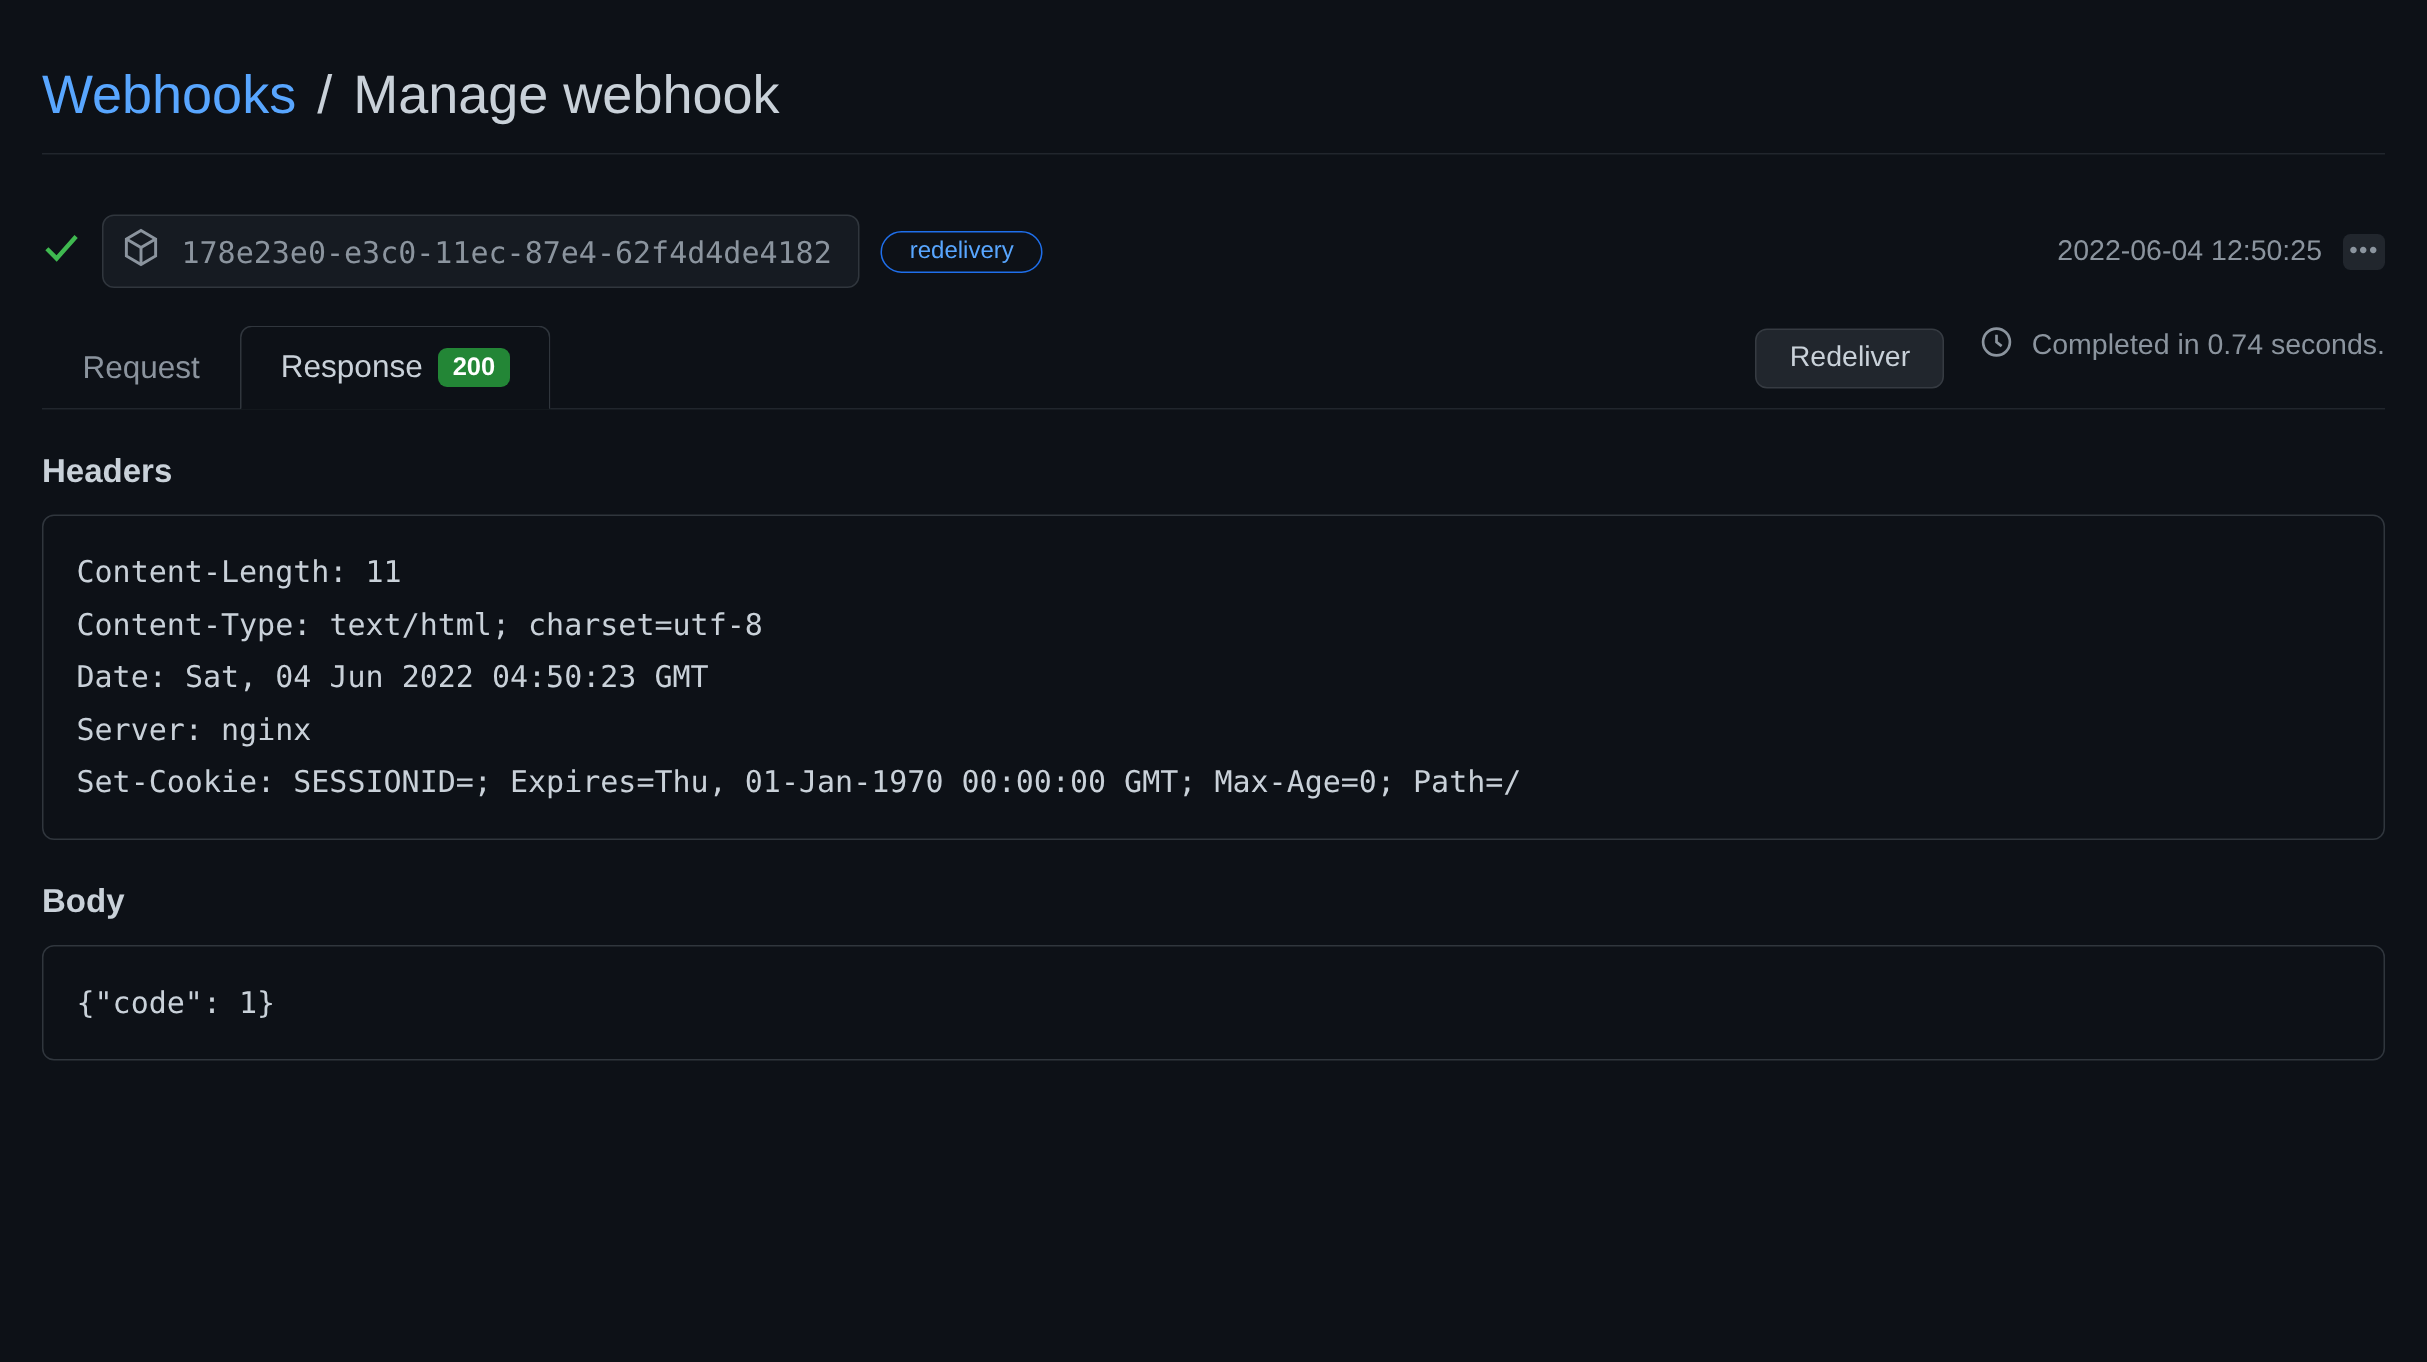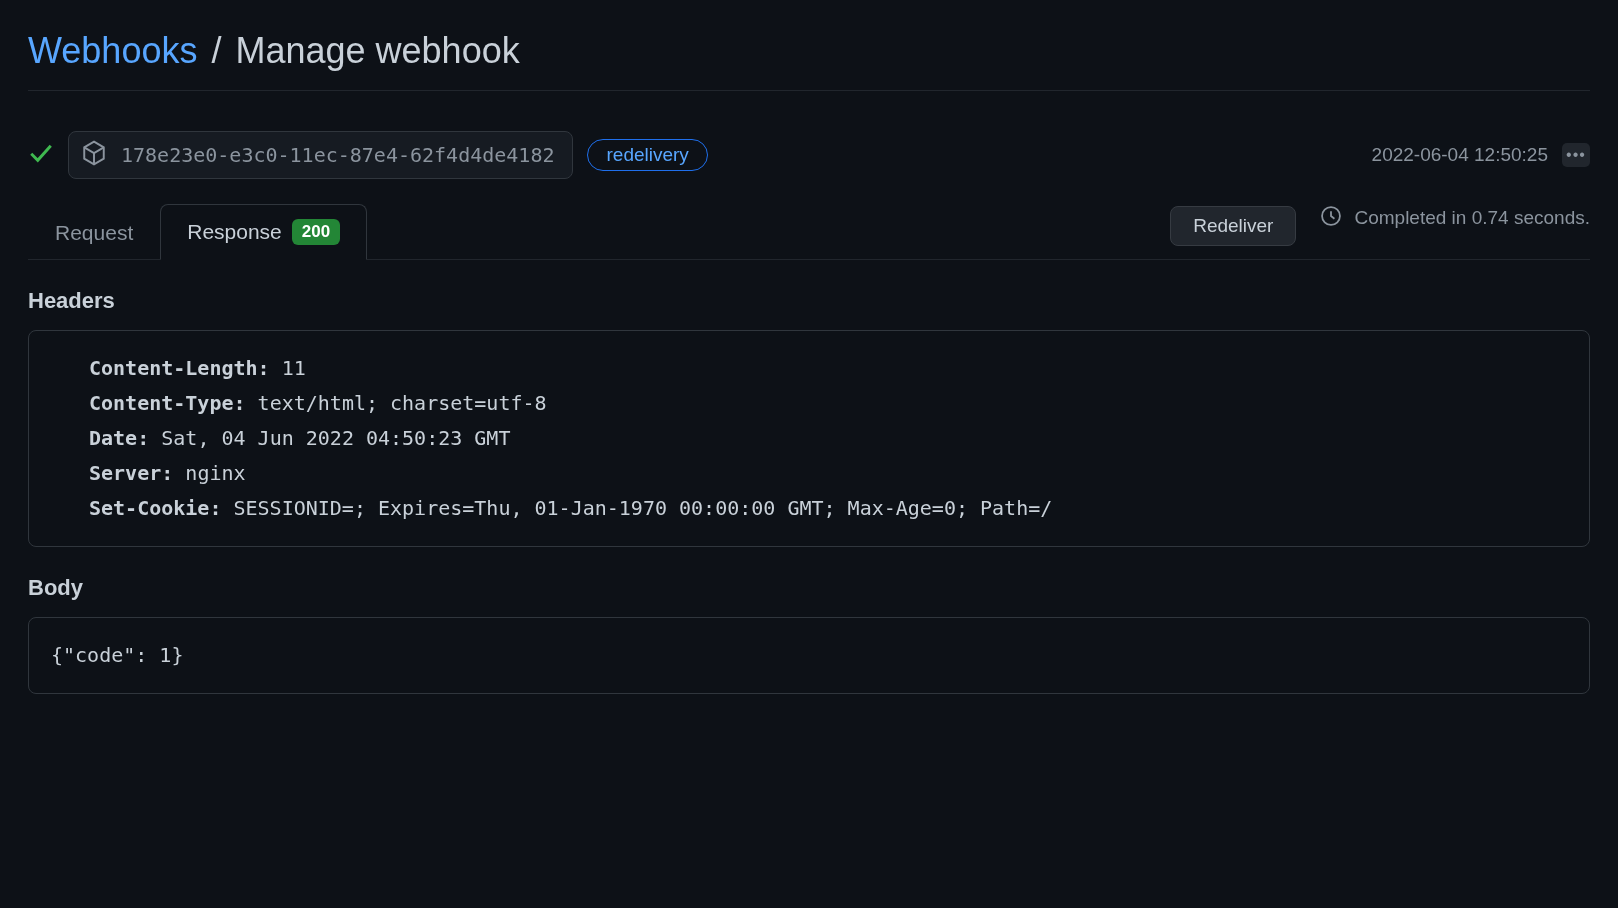--- a/index.html
+++ b/index.html
@@ -5,21 +5,21 @@
   * { box-sizing: border-box; margin: 0; padding: 0; }
   body {
     background: #0d1117;
     color: #c9d1d9;
     font-family: -apple-system, BlinkMacSystemFont, "Segoe UI", Helvetica, Arial, sans-serif;
     font-size: 16px;
     width: 1618px;
     height: 908px;
     overflow: hidden;
   }
-  .container { padding: 30px 28px 0 28px; }
+  .container { padding: 42px 28px 0 28px; }
   .breadcrumb {
     font-size: 36px;
     font-weight: 400;
     padding-bottom: 18px;
     border-bottom: 1px solid #21262d;
   }
   .breadcrumb .link { color: #58a6ff; }
   .breadcrumb .slash { color: #c9d1d9; margin: 0 4px; }
   .breadcrumb .current { color: #c9d1d9; }
 
@@ -68,21 +68,21 @@
   .delivery-id {
     font-family: ui-monospace, SFMono-Regular, "SF Mono", Menlo, Consolas, monospace;
     font-size: 20px;
     color: #8b949e;
   }
   .redelivery-badge {
     border: 1.5px solid #1f6feb;
     color: #58a6ff;
     border-radius: 999px;
     padding: 4px 18px;
-    font-size: 19px;
+    font-size: 16px;
     font-weight: 500;
   }
   .delivery-spacer { flex: 1; }
   .delivery-time { color: #8b949e; font-size: 19px; }
   .kebab {
     width: 28px;
     height: 24px;
     background: #21262d;
     border-radius: 5px;
     display: flex;
@@ -163,21 +163,21 @@
   }
   .code-box {
     border: 1px solid #30363d;
     border-radius: 8px;
     padding: 20px 22px;
     font-family: ui-monospace, SFMono-Regular, "SF Mono", Menlo, Consolas, monospace;
     font-size: 20px;
     line-height: 1.75;
     color: #c9d1d9;
   }
-  .hdr-line .hdr-key { font-weight: 700; margin-left: 38px; }
+  .hdr-line .hdr-key { font-weight: 400; }
   .hdr-line .hdr-val { font-weight: 400; }
 </style>
 </head>
 <body>
 
 <div class="container">
 
   <div class="breadcrumb">
     <span class="link">Webhooks</span>
     <span class="slash">/</span>

